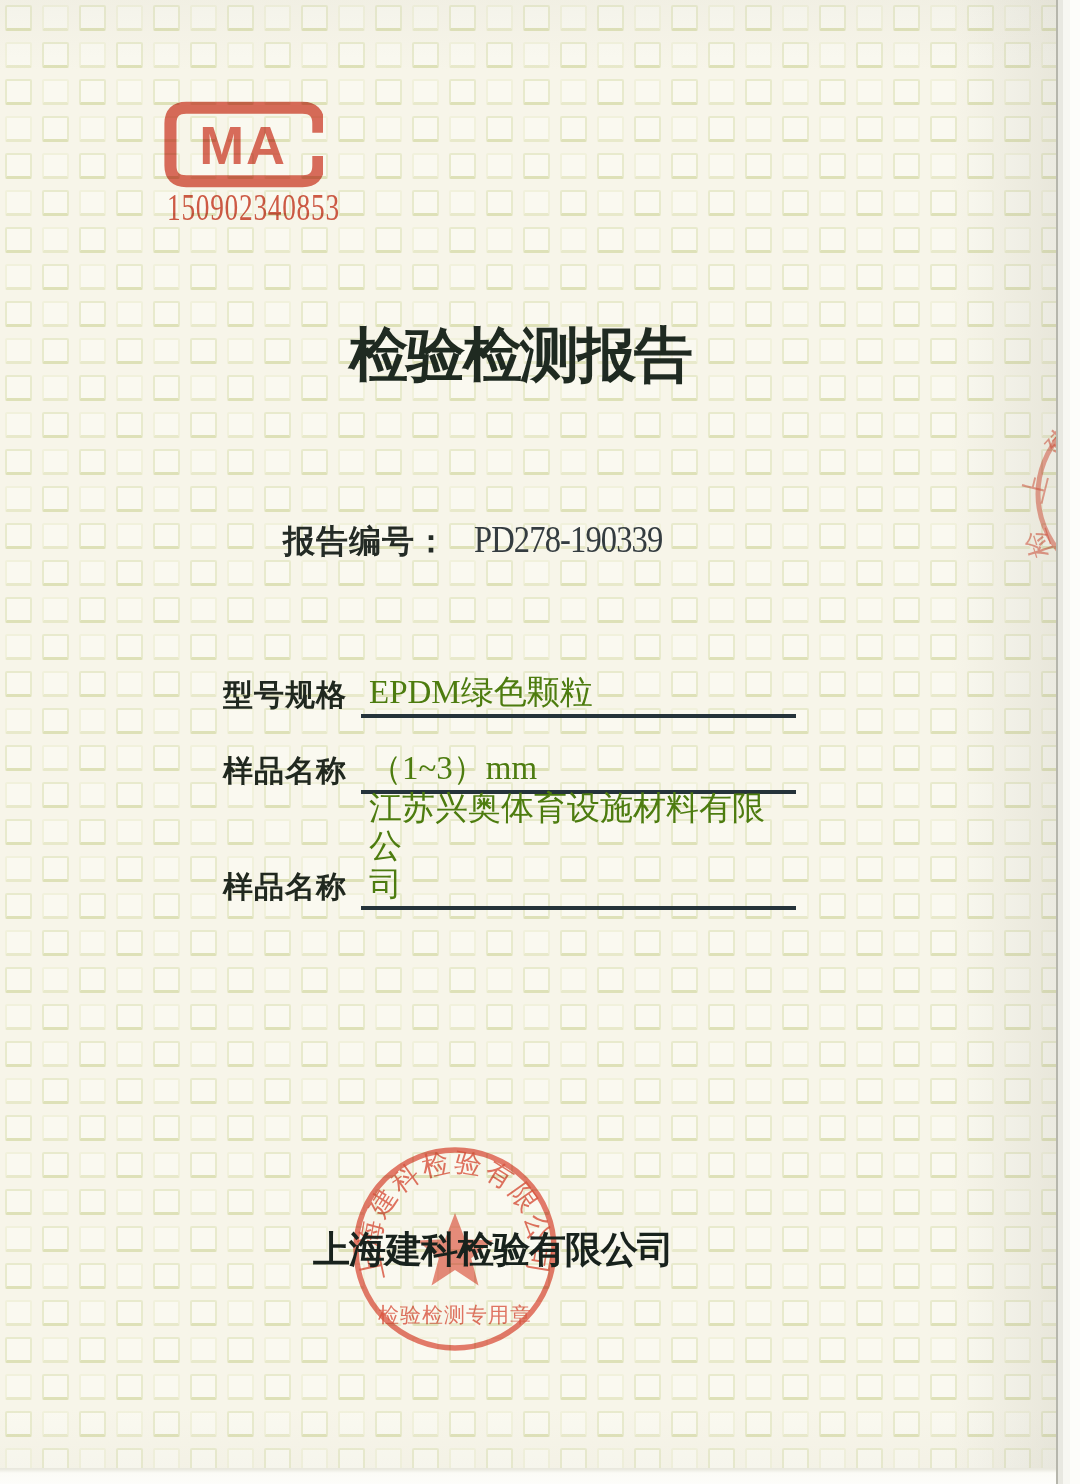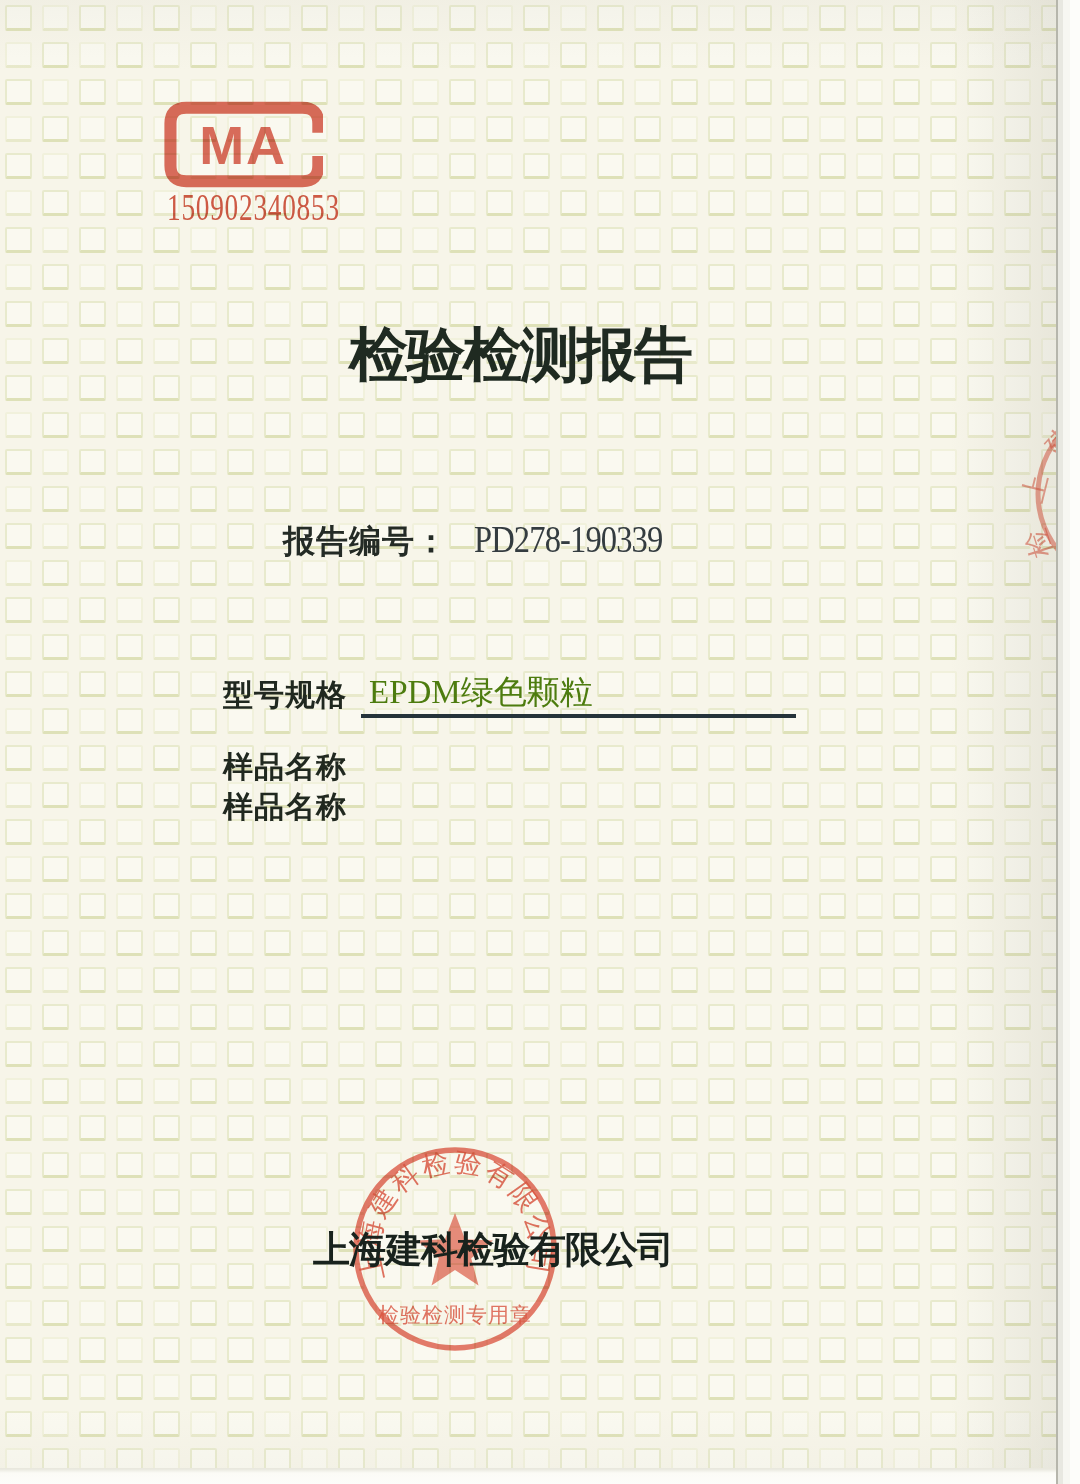--- a/index.html
+++ b/index.html
@@ -1253,24 +1253,31 @@
 
   <div class="field" style="top:673px">
     <div class="f-label">型号规格</div>
     <div class="f-value">
       <div class="f-line">EPDM绿色颗粒</div>
     </div>
   </div>
 
   <div class="field" style="top:749px">
     <div class="f-label">样品名称</div>
+    <div class="f-value">
+      <div class="f-line">（1~3）mm</div>
+    </div>
   </div>
 
   <div class="field" style="top:789px">
     <div class="f-label">样品名称</div>
+    <div class="f-value">
+      <div class="f-line">江苏兴奥体育设施材料有限公</div>
+      <div class="f-line">司</div>
+    </div>
   </div>
 
 
   <svg class="stamp" width="210" height="210" viewBox="0 0 210 210">
     <defs>
       <path id="ringpath" d="M 35.1 133.5 A 76 76 0 1 1 174.9 133.5" fill="none"></path>
     </defs>
     <circle cx="105" cy="105" r="99" fill="none" stroke="rgba(224,88,70,.78)" stroke-width="5.5"></circle>
     <polygon fill="rgba(224,88,70,.68)" points="105,69 115,95.2 143,96.6 121.2,114.3 128.5,141.4 105,126 81.5,141.4 88.8,114.3 67,96.6 95,95.2"></polygon>
     <text font-size="27" fill="rgba(221,85,66,.82)" letter-spacing="2">

